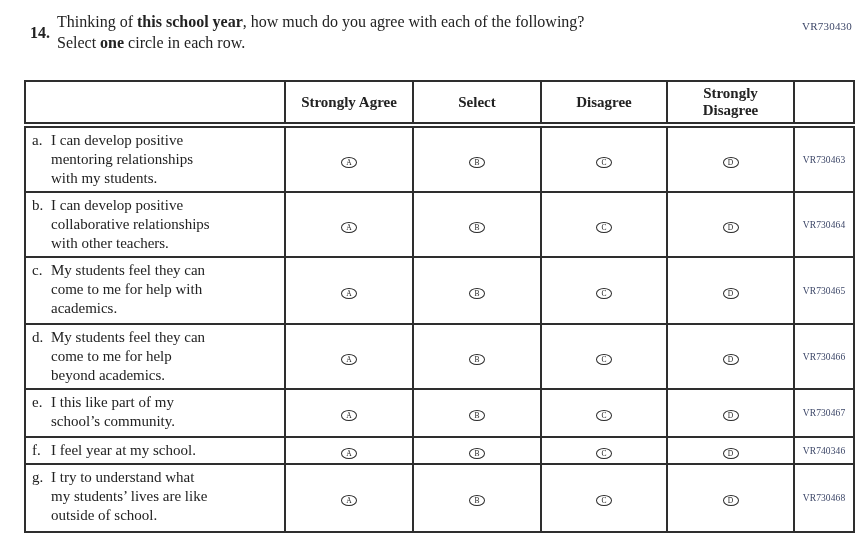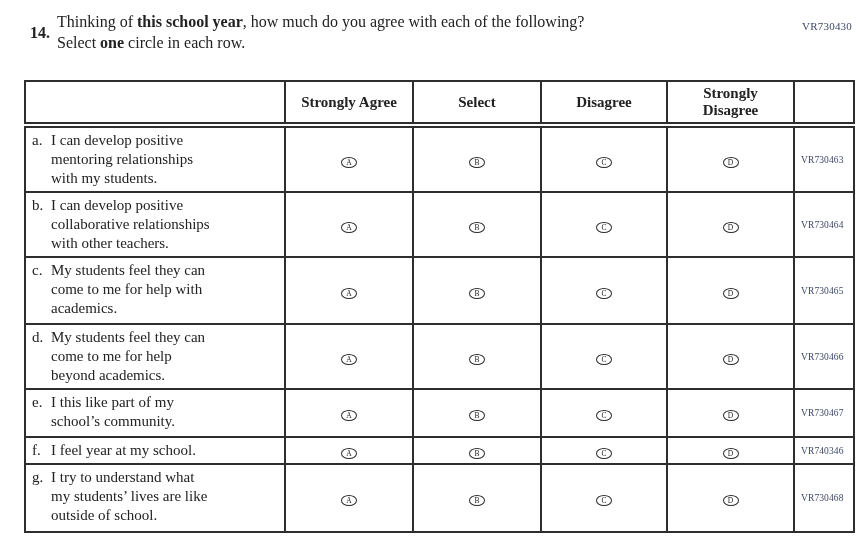--- a/index.html
+++ b/index.html
@@ -91,26 +91,25 @@
     border-radius: 50%;
     box-sizing: border-box;
     cursor: pointer;
   }
   .bubble span {
     font-size: 7.5px;
     line-height: 1;
     color: #222222;
   }
   td.code-cell {
-    text-align: left;
+    text-align: center;
     vertical-align: middle;
     font-size: 9.5px;
     color: #3d4768;
     letter-spacing: 0.1px;
-    padding-left: 6px;
   }
   tbody tr:nth-child(1) { height: 66px; }
   tbody tr:nth-child(2) { height: 65px; }
   tbody tr:nth-child(3) { height: 67px; }
   tbody tr:nth-child(4) { height: 65px; }
   tbody tr:nth-child(5) { height: 48px; }
   tbody tr:nth-child(6) { height: 26px; }
   tbody tr:nth-child(7) { height: 68px; }
 </style>
 </head>

